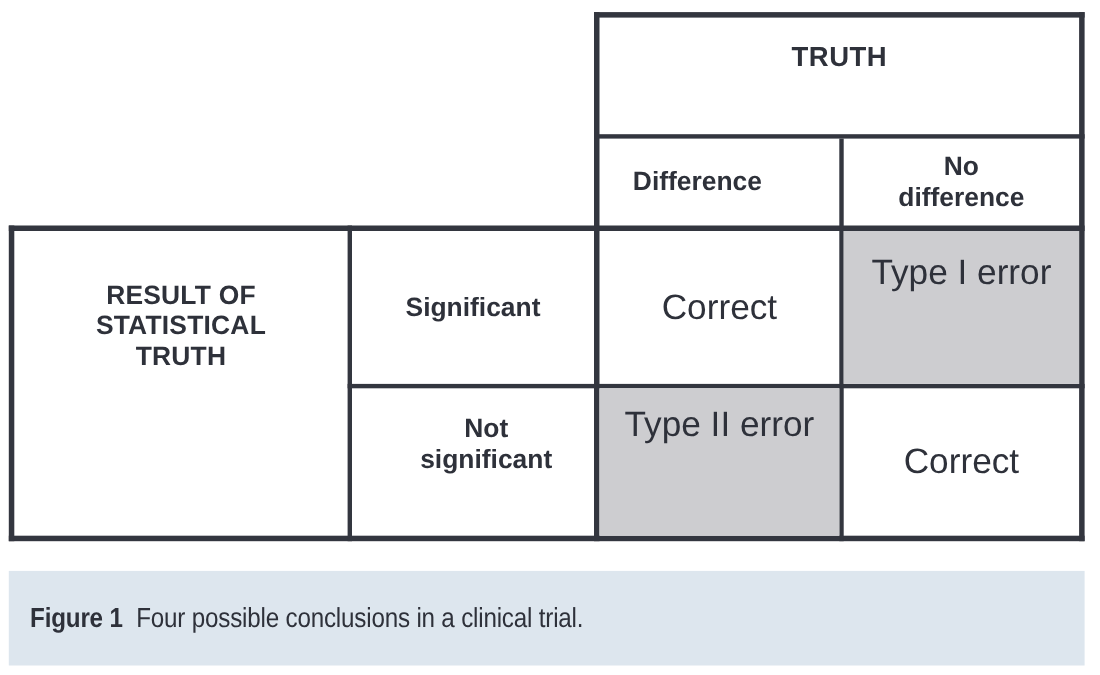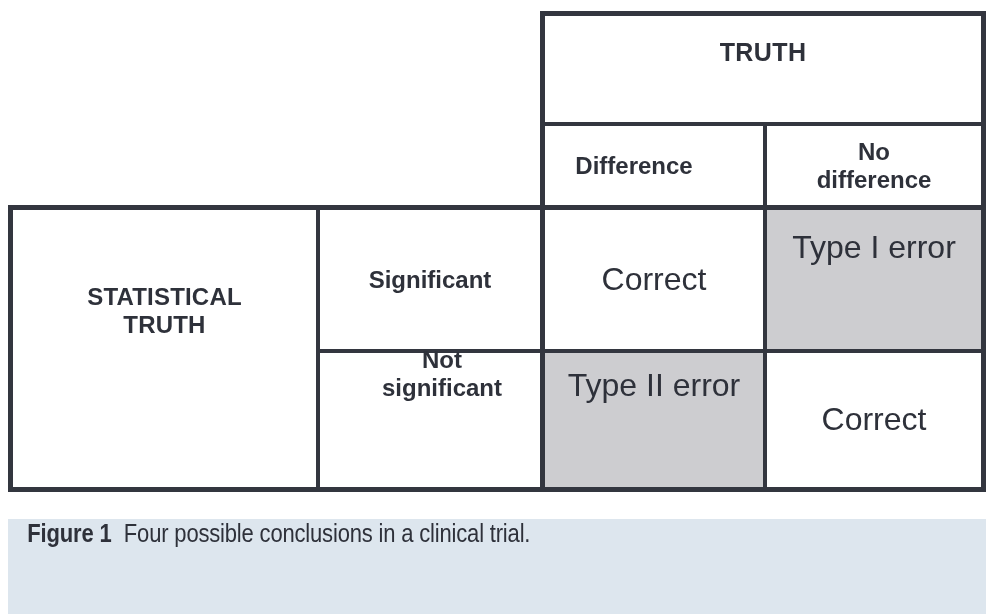--- a/index.html
+++ b/index.html
@@ -66,24 +66,24 @@
     font-size: 32px;
     font-weight: normal;
   }
 
   
   #caption-bar {
     position: absolute;
     left: 8px;
     top: 519px;
     width: 978px;
-    height: 96px;
+    height: 86px;
     background: #dde6ee;
     display: flex;
-    align-items: flex-start;
+    align-items: center;
   }
   #caption-text {
     padding-left: 22px;
     font-size: 25px;
     color: #2e313a;
     font-family: "Liberation Sans", sans-serif;
     letter-spacing: -0.2px;
     transform: scaleX(0.88);
     transform-origin: left center;
     white-space: nowrap;
@@ -127,29 +127,29 @@
     <div class="cell hdr-truth" style="left:545px; top:16px; width:436px; height:72px;">TRUTH</div>
 
     <div class="cell hdr-sub" style="left:545px; top:126px; width:178px; height:79px;">Difference</div>
 
     <div class="cell hdr-sub" style="left:767px; top:126px; width:214px; height:79px;">
       <span style="display:inline-block; max-width:150px;">No difference</span>
     </div>
 
     <div class="cell corner-label" style="left:13px; top:210px; width:303px; height:277px; align-items:flex-start; padding-top:45px;">
       <span style="display:block; width:100%;">
-        <br>
+        <span>RESULT OF</span><br>
         <span>STATISTICAL</span><br>
         <span>TRUTH</span>
       </span>
     </div>
 
     <div class="cell row-label" style="left:320px; top:210px; width:220px; height:139px;text-align:right;">Significant</div>
 
-    <div class="cell row-label" style="left:320px; top:338px; width:244px; height:134px; align-items:flex-start; padding-top:8px;">
+    <div class="cell row-label" style="left:320px; top:368px; width:244px; height:134px; align-items:flex-start; padding-top:8px;">
       <span style="display:inline-block; max-width:140px;">Not significant</span>
     </div>
 
     <div class="cell body-val" style="left:545px; top:210px; width:218px; height:139px;">Correct</div>
 
     <div class="cell body-val" style="left:767px; top:210px; width:214px; height:139px; align-items:flex-start; padding-top:19px;">Type I error</div>
 
     <div class="cell body-val" style="left:545px; top:353px; width:218px; height:134px; align-items:flex-start; padding-top:14px;">Type II error</div>
 
     <div class="cell body-val" style="left:767px; top:353px; width:214px; height:134px;">Correct</div>

